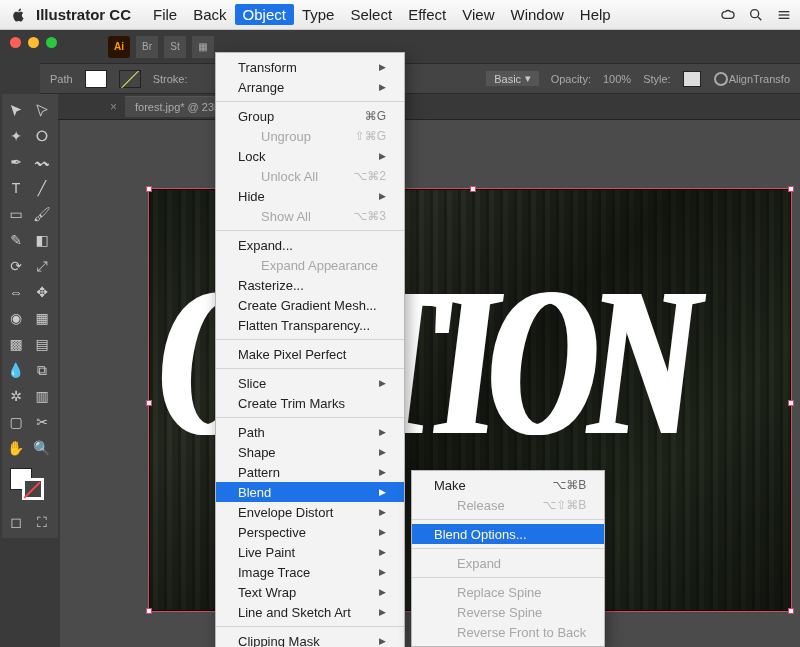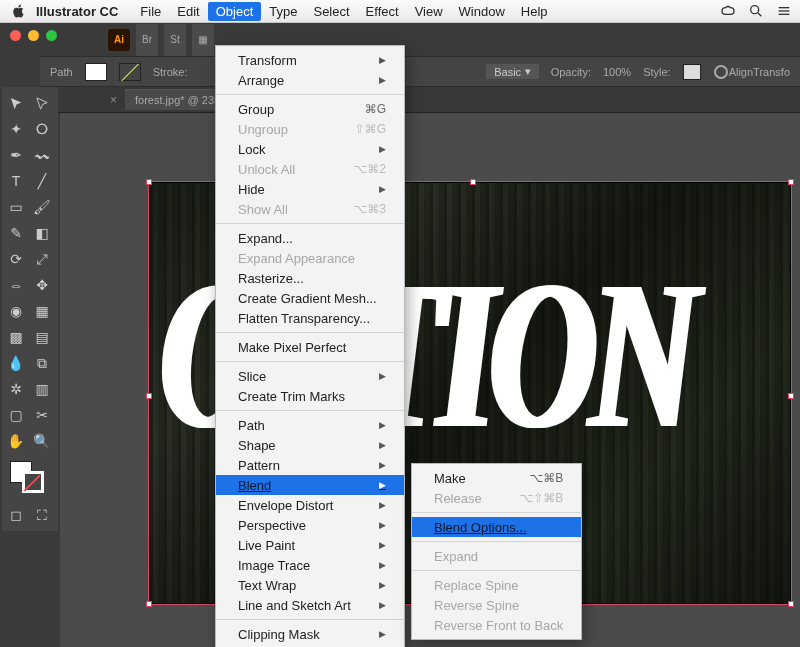--- a/index.html
+++ b/index.html
@@ -7,27 +7,27 @@
     font-family: -apple-system, "Helvetica Neue", Arial, sans-serif;
     font-size: 13px;
     background: #f5f5f5;
     width: 800px;
     height: 647px;
     overflow: hidden;
     color: #222;
   }
   
   .menubar {
-    height: 23px;
+    height: 30px;
     background: linear-gradient(#fbfbfb,#e9e9e9);
     border-bottom: 1px solid #c7c7c7;
     display: flex;
     align-items: center;
     padding: 0 8px 0 12px;
-    font-size: 13px;
+    font-size: 15px;
   }
   .apple-icon { width:14px; margin-right:10px; fill:#333; }
   .app-name { font-weight:600; margin-right:14px; }
   .menubar .mitem { padding: 2px 8px; cursor:default; }
   .menubar .mitem.active { background:#1e72e8; color:#fff; border-radius:2px; }
   .menubar .right { margin-left:auto; display:flex; align-items:center; gap:12px; }
   .menubar .right svg { width:16px; height:16px; fill:#333; }
 
   
   .chrome {
@@ -45,21 +45,21 @@
   .topbar {
     height:34px;
     background:#3a3a3a;
     border-bottom:1px solid #2b2b2b;
     display:flex;
     align-items:center;
     padding-left:68px;
     gap:6px;
   }
   .ai-logo { width:22px;height:22px; background:#2a1400; color:#ff9a00; font-weight:700; font-size:10px; display:flex;align-items:center;justify-content:center; border-radius:3px; }
-  .tb-btn { width:22px; height:32px; background:#4b4b4b; display:flex;align-items:center;justify-content:center; color:#aaa; font-size:10px; }
+  .tb-btn { width:22px; height:22px; background:#4b4b4b; display:flex;align-items:center;justify-content:center; color:#aaa; font-size:10px; }
 
   .controlbar {
     height:30px;
     background:#444;
     border-bottom:1px solid #2b2b2b;
     display:flex;
     align-items:center;
     padding:0 10px;
     gap:12px;
     z-index:2;
@@ -162,40 +162,40 @@
     min-width:190px;
   }
   .menu .row {
     display:flex; align-items:center;
     padding: 2px 18px 2px 22px;
     height:20px;
     cursor:default;
     color:#222;
     white-space:nowrap;
   }
-  .menu .row.disabled { color:#a7a7a7; }
+  .menu .row.disabled { color:#a7a7a7;margin-left:23px; }
   .menu .row .sc { margin-left:auto; color:#666; font-size:12px; }
   .menu .row.disabled .sc { color:#bbb; }
   .menu .row.arrow::after { content:'▶'; margin-left:auto; font-size:9px; color:#555; }
   .menu .sep { height:1px; background:#d4d4d4; margin:4px 0; }
-  .menu .row.hover { background:#1e72e8; color:#0f172a;text-decoration:underline; }
+  .menu .row.hover { background:#1e72e8; color:#fef9c3; }
   .menu .row.hover::after { color:#fff; }
 
   .objmenu { left:215px; }
   .submenu { left:411px; top:440px; min-width:170px; }
 </style>
 </head>
 <body>
 
 <div class="menubar">
   <svg class="apple-icon" viewBox="0 0 16 16">
       <path d="M11.3 8.5c0-1.8 1.5-2.6 1.6-2.7-0.9-1.3-2.2-1.4-2.7-1.5-1.1-0.1-2.2 0.7-2.8 0.7s-1.5-0.7-2.4-0.6c-1.2 0-2.4 0.7-3 1.9-1.3 2.2-0.3 5.5 0.9 7.3 0.6 0.9 1.3 1.9 2.3 1.8 0.9 0 1.3-0.6 2.4-0.6s1.4 0.6 2.4 0.6c1 0 1.6-0.9 2.2-1.8 0.7-1 1-2 1-2.1-0.1 0-1.9-0.7-1.9-3zm-1.8-5.4c0.5-0.6 0.9-1.5 0.8-2.4-0.7 0-1.6 0.5-2.2 1.1-0.5 0.5-0.9 1.4-0.8 2.3 0.8 0.1 1.7-0.4 2.2-1z"></path>
     </svg>
   <span class="app-name">Illustrator CC</span>
-  <span id="menubar-items"><span class="mitem">File</span><span class="mitem">Edit</span><span class="mitem active">Object</span><span class="mitem">Type</span><span class="mitem">Select</span><span class="mitem">Effect</span><span class="mitem">View</span><span class="mitem">Window</span><span class="mitem">Help</span></span>
+  <span id="menubar-items"><span class="mitem">File</span><span class="mitem">Back</span><span class="mitem active">Object</span><span class="mitem">Type</span><span class="mitem">Select</span><span class="mitem">Effect</span><span class="mitem">View</span><span class="mitem">Window</span><span class="mitem">Help</span></span>
   <div class="right">
     <svg viewBox="0 0 24 24">
         <path d="M16 7a5 5 0 0 1 0 10H8a5 5 0 0 1 0-10 6 6 0 0 1 8 0z" fill="none" stroke="#333" stroke-width="2"></path>
       </svg>
     <svg viewBox="0 0 24 24">
         <circle cx="10" cy="10" r="6" fill="none" stroke="#333" stroke-width="2"></circle>
         <line x1="15" y1="15" x2="20" y2="20" stroke="#333" stroke-width="2"></line>
       </svg>
     <svg viewBox="0 0 24 24">
         <line x1="4" y1="7" x2="20" y2="7" stroke="#333" stroke-width="2"></line>

